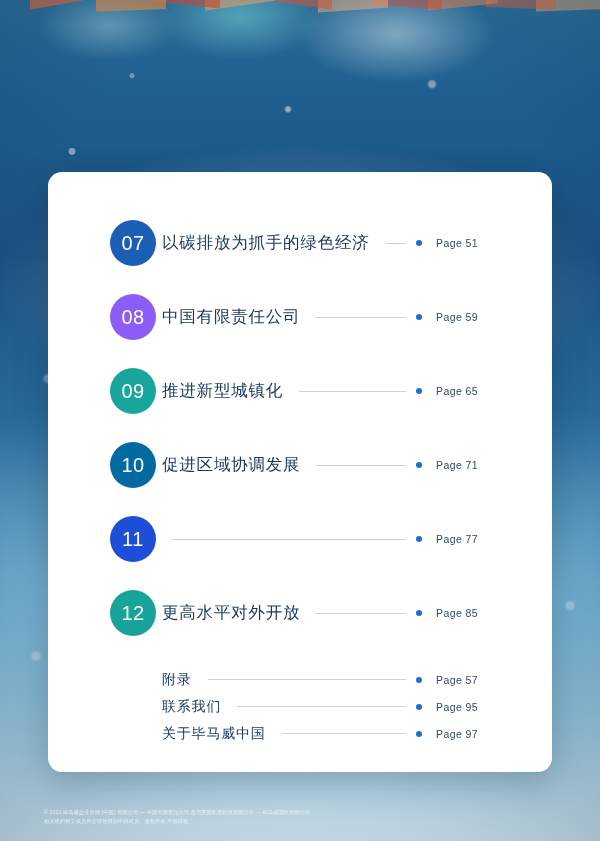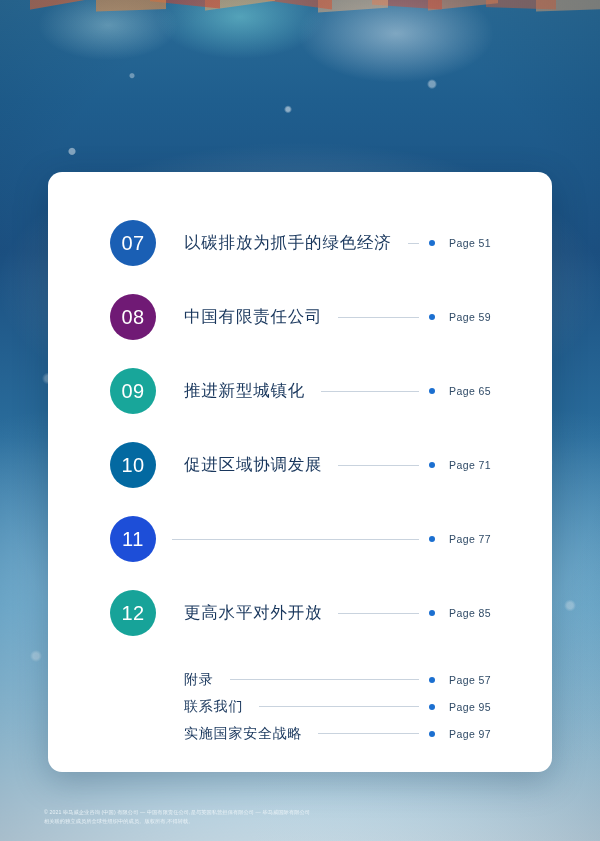--- a/index.html
+++ b/index.html
@@ -67,21 +67,21 @@
   
   #toc-card {
     position: absolute;
     left: 48px;
     top: 172px;
     width: 504px;
     height: 600px;
     background: #ffffff;
     border-radius: 14px;
     box-shadow: 0 10px 34px rgba(10,40,70,0.28);
-    padding: 34px 47px 20px 62px;
+    padding: 34px 60px 20px 62px;
   }
 
   .toc-row {
     display: flex;
     align-items: center;
     height: 74px;
   }
 
   .badge {
     width: 46px;
@@ -90,21 +90,21 @@
     border-radius: 50%;
     color: #ffffff;
     font-size: 20px;
     line-height: 46px;
     text-align: center;
     font-weight: 400;
     letter-spacing: 0.5px;
   }
 
   .row-title {
-    margin-left: 28px;
+    margin-left: 6px;
     font-size: 16.5px;
     color: #18365c;
     white-space: nowrap;
     letter-spacing: 0.8px;
   }
 
   .leader {
     flex: 1 1 auto;
     height: 1px;
     background: #c9d3de;
@@ -170,21 +170,21 @@
 
     <div class="toc-row">
       <div class="badge" style="background:#1a5fb4">07</div>
       <div class="row-title">以碳排放为抓手的绿色经济</div>
       <div class="leader"></div>
       <div class="dot"></div>
       <div class="page-no">Page 51</div>
     </div>
 
     <div class="toc-row">
-      <div class="badge" style="background:#701a75">08</div>
+      <div class="badge" style="background:#8b5cf6">08</div>
       <div class="row-title">中国有限责任公司</div>
       <div class="leader"></div>
       <div class="dot"></div>
       <div class="page-no">Page 59</div>
     </div>
 
     <div class="toc-row">
       <div class="badge" style="background:#18a69a">09</div>
       <div class="row-title">推进新型城镇化</div>
       <div class="leader"></div>
@@ -230,21 +230,21 @@
     <div class="toc-row plain">
       <div class="badge-spacer"></div>
       <div class="row-title">联系我们</div>
       <div class="leader"></div>
       <div class="dot"></div>
       <div class="page-no">Page 95</div>
     </div>
 
     <div class="toc-row plain">
       <div class="badge-spacer"></div>
-      <div class="row-title">实施国家安全战略</div>
+      <div class="row-title">关于毕马威中国</div>
       <div class="leader"></div>
       <div class="dot"></div>
       <div class="page-no">Page 97</div>
     </div>
 
   </div>
 
 </div>
 
 <div id="footer">

